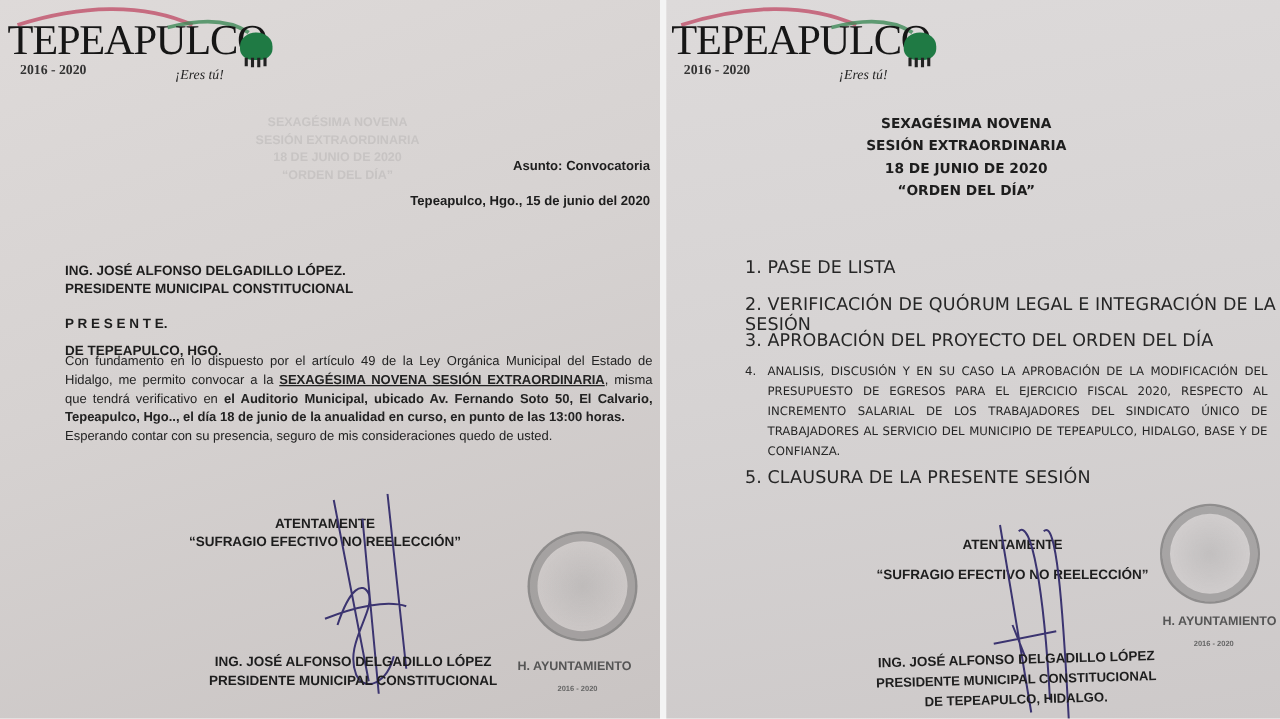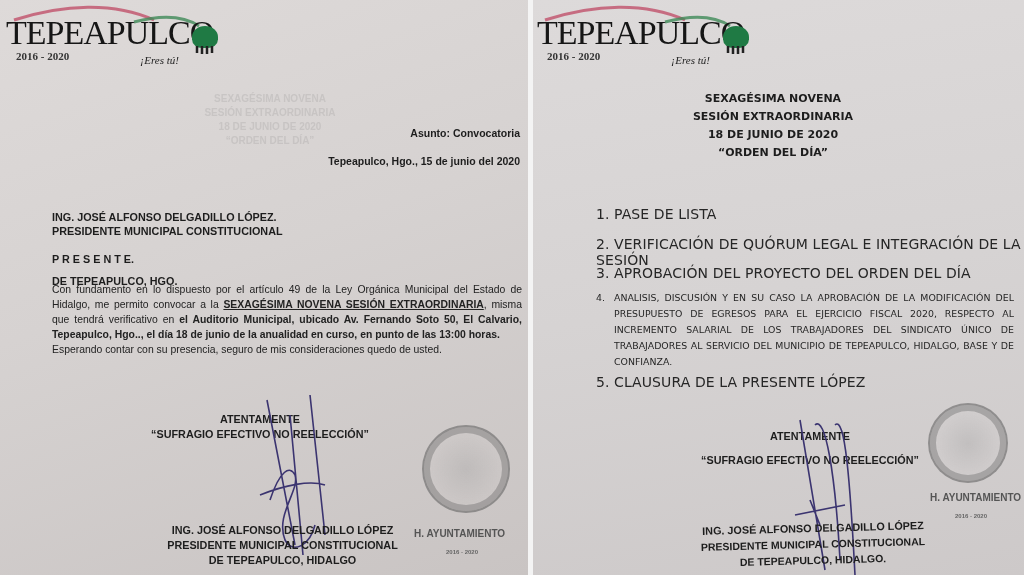--- a/index.html
+++ b/index.html
@@ -81,21 +81,20 @@
   <svg class="signature" style="left:255px;top:395px;" width="80" height="170">
     <path d="M12 5 L40 150 M35 20 L48 160 M55 0 L70 140 M5 100 C 30 90, 55 85, 70 90 M15 105 C 25 75, 35 70, 40 80 C 45 95, 20 120, 30 145 C 38 160, 55 150, 60 130" stroke="#3b3470" stroke-width="1.6" fill="none"></path>
   </svg>
 
   <div class="seal" style="left:422px;top:425px;width:84px;height:84px;"></div>
   <div class="seal-caption" style="left:414px;top:528px;">H. AYUNTAMIENTO</div>
   <div class="seal-years" style="left:446px;top:549px;">2016 - 2020</div>
 
   <div class="txt bold center" style="left:150px;top:524px;width:265px;font-size:10.8px;">ING. JOSÉ ALFONSO DELGADILLO LÓPEZ</div>
   <div class="txt bold center" style="left:150px;top:539px;width:265px;font-size:10.8px;">PRESIDENTE MUNICIPAL CONSTITUCIONAL</div>
-  <div class="txt bold center" style="left:150px;top:554px;width:265px;font-size:10.8px;">DE TEPEAPULCO, HIDALGO</div>
 </div>
 
 <div class="divider"></div>
 
 <div class="page" id="page-right">
   <div class="logo" style="left:2px;">
     <svg class="swoosh" width="240" height="30">
       <path d="M10 18 C 60 2, 110 0, 150 18" stroke="#c0506a" stroke-width="3" fill="none" opacity="0.8"></path>
       <path d="M130 20 C 160 12, 180 14, 195 24" stroke="#3e8a57" stroke-width="3" fill="none" opacity="0.8"></path>
     </svg>
@@ -116,21 +115,21 @@
   </div>
 </div>
 
 <div class="agenda-item" style="top:206px;"><span class="num">1.</span><span>PASE DE LISTA</span></div>
 <div class="agenda-item" style="top:236px;"><span class="num">2.</span><span>VERIFICACIÓN DE QUÓRUM LEGAL E INTEGRACIÓN DE LA SESIÓN</span></div>
 <div class="agenda-item" style="top:265px;"><span class="num">3.</span><span>APROBACIÓN DEL PROYECTO DEL ORDEN DEL DÍA</span></div>
 <div class="agenda-long">
   <span class="num">4.</span>
   <div class="content">ANALISIS, DISCUSIÓN Y EN SU CASO LA APROBACIÓN DE LA MODIFICACIÓN DEL PRESUPUESTO DE EGRESOS PARA EL EJERCICIO FISCAL 2020, RESPECTO AL INCREMENTO SALARIAL DE LOS TRABAJADORES DEL SINDICATO ÚNICO DE TRABAJADORES AL SERVICIO DEL MUNICIPIO DE TEPEAPULCO, HIDALGO, BASE Y DE CONFIANZA.</div>
 </div>
-<div class="agenda-item" style="top:374px;"><span class="num">5.</span><span>CLAUSURA DE LA PRESENTE LÓPEZ</span></div>
+<div class="agenda-item" style="top:374px;"><span class="num">5.</span><span>CLAUSURA DE LA PRESENTE SESIÓN</span></div>
 
 <div class="txt bold center" style="left:690px;top:430px;width:240px;font-size:10.8px;">ATENTAMENTE</div>
 <div class="txt bold center" style="left:690px;top:454px;width:240px;font-size:10.8px;">“SUFRAGIO EFECTIVO NO REELECCIÓN”</div>
 
 <svg class="signature" style="left:790px;top:410px;" width="80" height="165">
   <path d="M10 10 L35 160 M25 15 C 35 5, 45 60, 50 150 M45 15 C 55 5, 60 70, 65 165 M5 105 L55 95 M20 90 L30 115" stroke="#3b3470" stroke-width="1.6" fill="none"></path>
 </svg>
 
 <div class="seal" style="left:928px;top:403px;width:76px;height:76px;"></div>
 <div class="seal-caption" style="left:930px;top:492px;">H. AYUNTAMIENTO</div>

